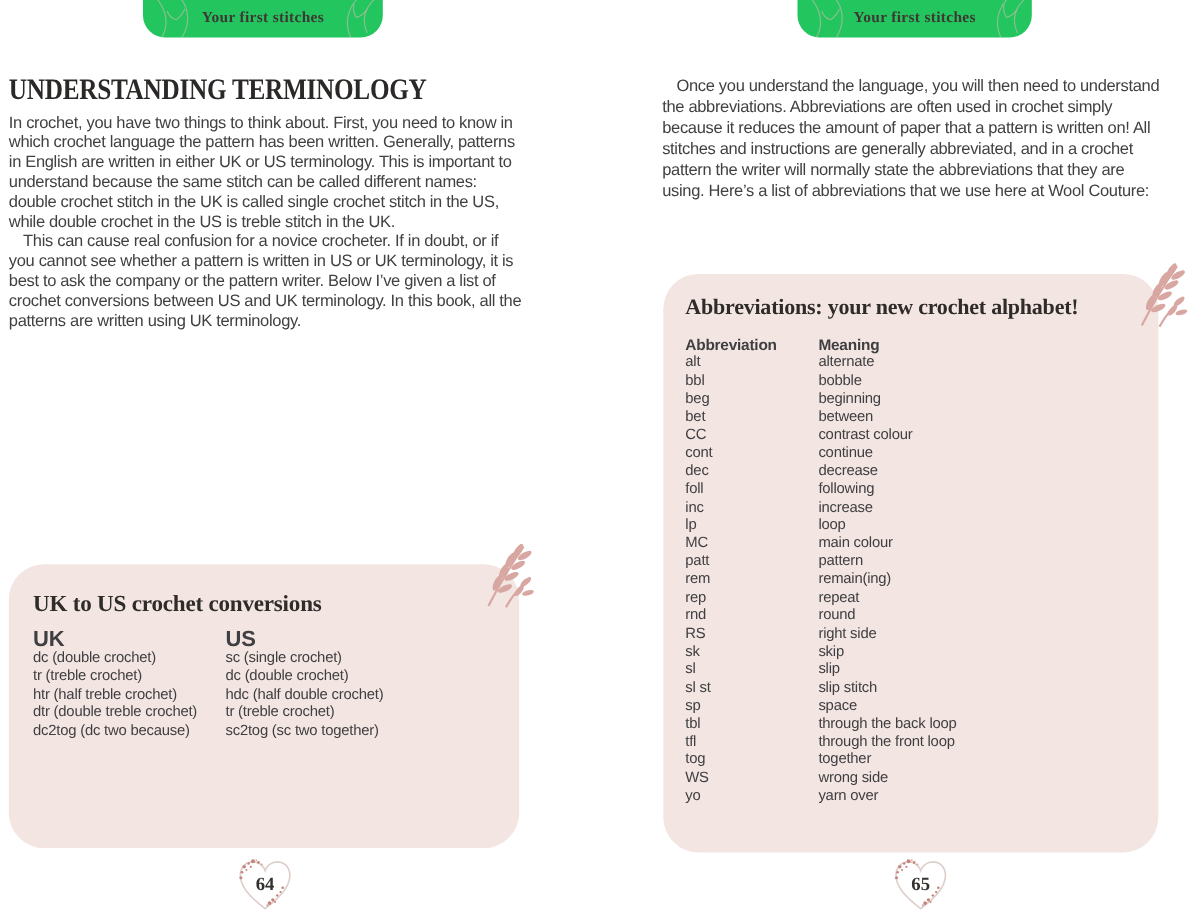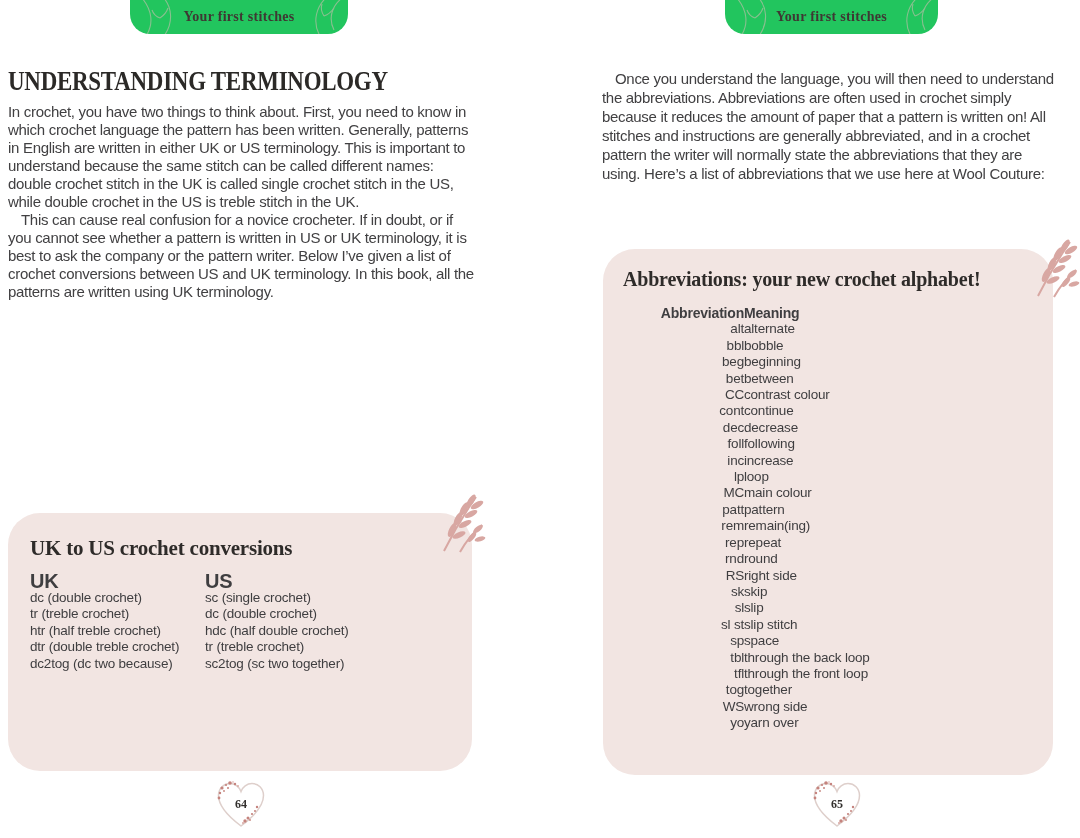--- a/index.html
+++ b/index.html
@@ -38,29 +38,29 @@
 
   
   table{border-collapse:collapse;}
   th,td{padding:0;text-align:left;vertical-align:top;white-space:nowrap;}
   th{font-weight:bold;}
   .conv-table{margin-top:12px;font-size:13.5px;line-height:16.6px;letter-spacing:-.2px;color:#3f3e40;}
   .conv-table th{font-size:20px;}
   .conv-table th:first-child,.conv-table td:first-child{width:175px;}
   .abbr-table{margin-top:14px;font-size:13.5px;line-height:16.4px;letter-spacing:-.2px;color:#3f3e40;}
   .abbr-table th{font-size:14px;}
-  .abbr-table th:first-child,.abbr-table td:first-child{width:121px;text-align:right;}
+  .abbr-table th:first-child,.abbr-table td:first-child{width:121px;}
 
   
   .pagenum{position:absolute;width:58px;height:58px;top:778px;}
   .pagenum svg{position:absolute;left:0;top:0;width:58px;height:58px;}
   .pagenum .num{position:absolute;left:0;top:0;width:58px;height:52px;display:flex;
                 align-items:center;justify-content:center;
                 font-family:"Liberation Serif","DejaVu Serif",serif;font-weight:bold;
-                font-size:12px;color:#33302e;}
+                font-size:17px;color:#33302e;}
   .pagenum-left{left:212px;}
   .pagenum-right{left:808px;}
 
   .tab-left{left:130px;width:218px;}
   .tab-right{left:725px;width:213px;}
   .text-left{left:8px;top:103px;width:466px;}
   .text-right{left:602px;top:69px;width:460px;line-height:19px;}
 </style>
 </head>
 <body>

